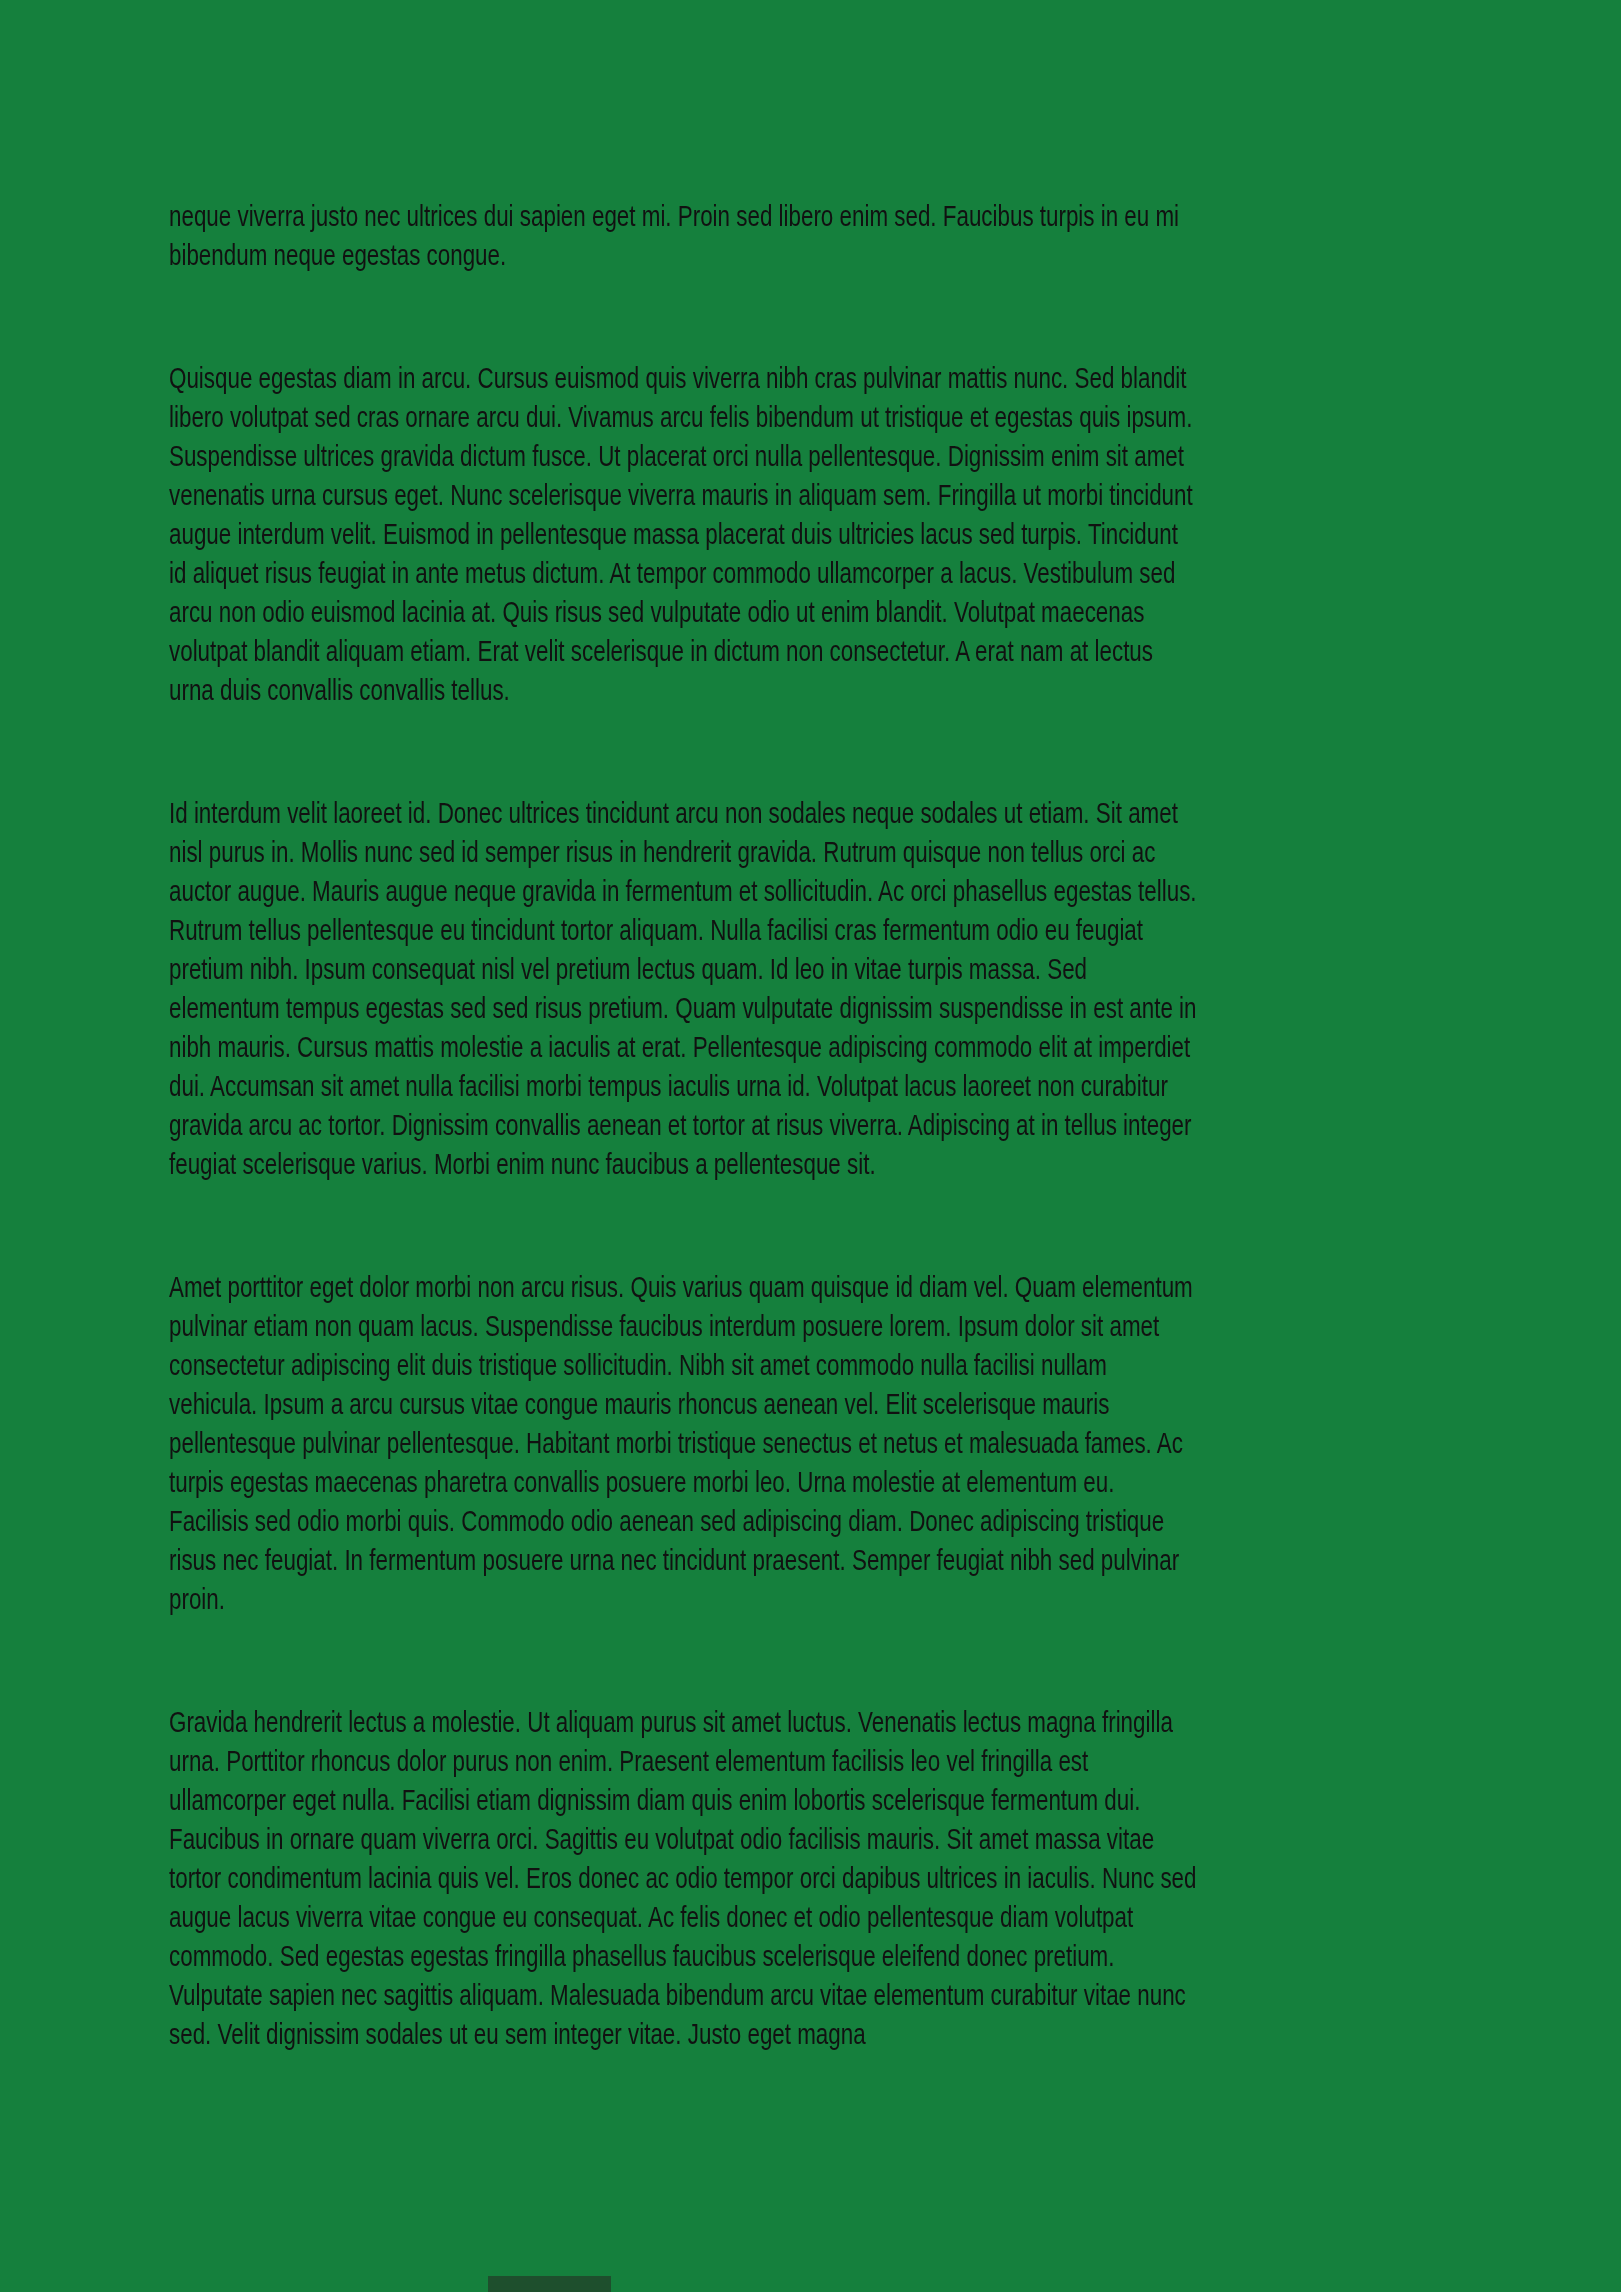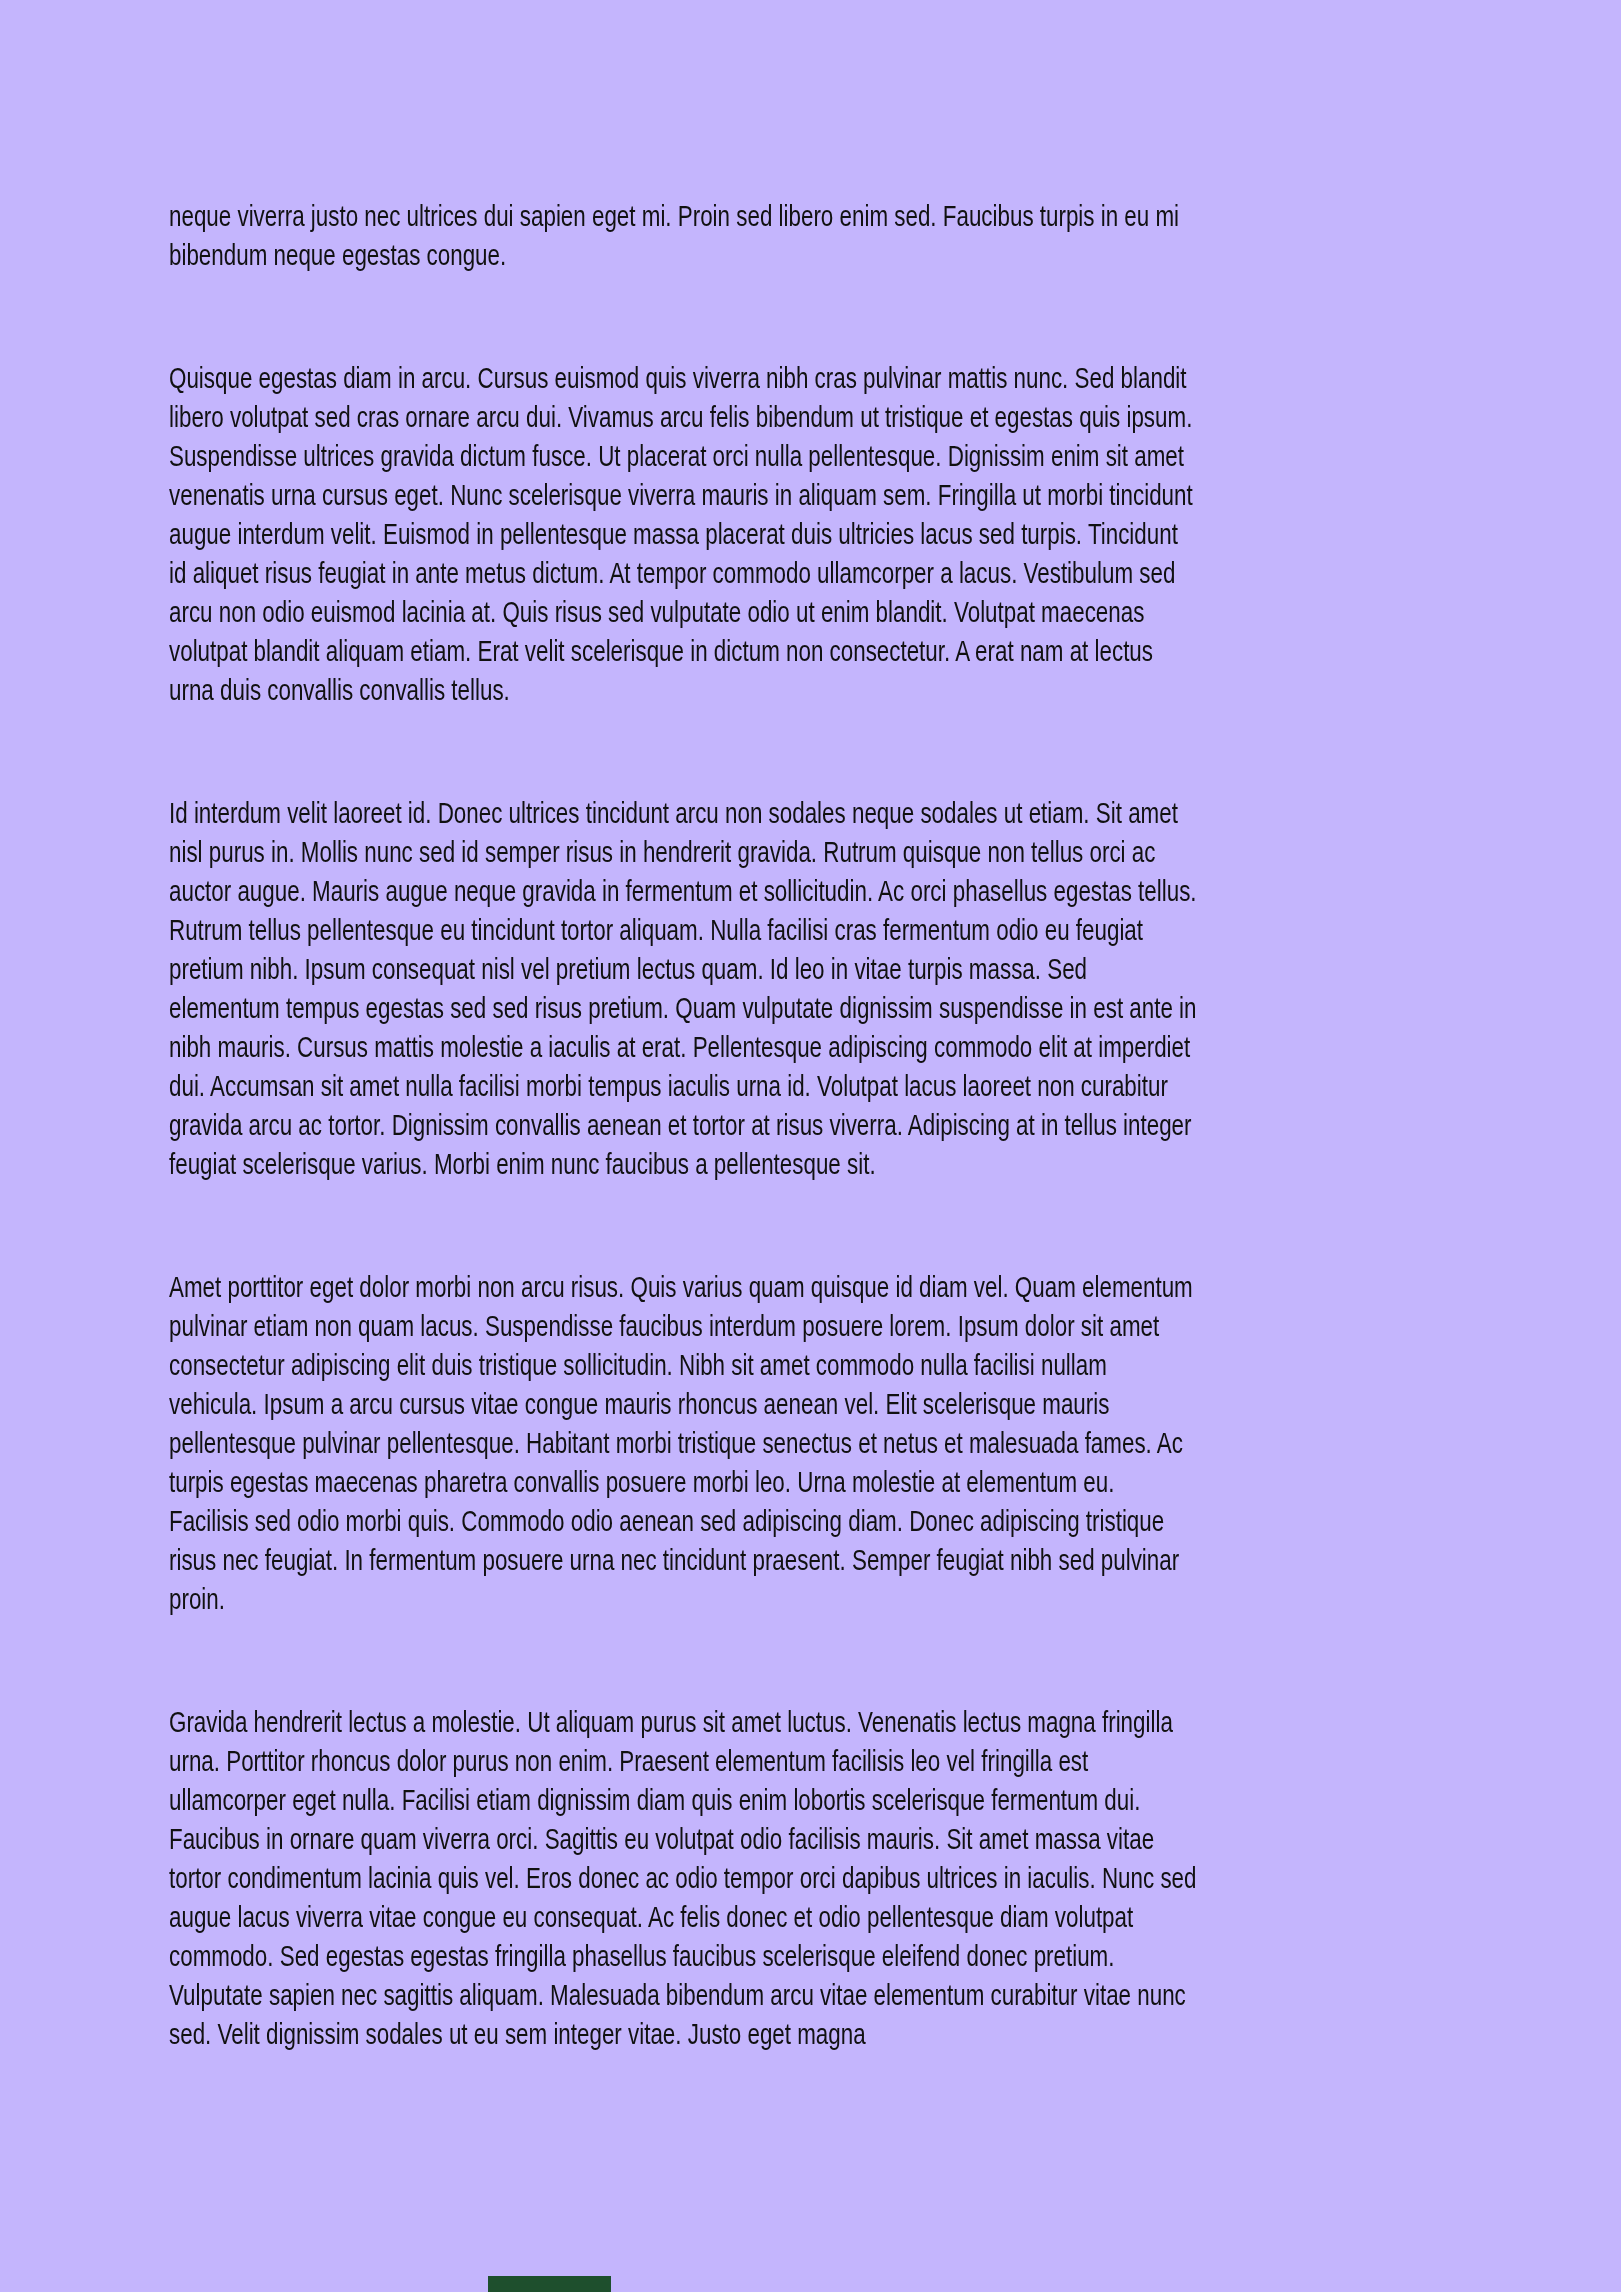--- a/index.html
+++ b/index.html
@@ -4,21 +4,21 @@
 <style>
   html, body {
     margin: 0;
     padding: 0;
     background: #ffffff;
   }
   .page {
     position: relative;
     width: 1621px;
     height: 2293px;
-    background: #c4b5fd;
+    background: #15803d;
     overflow: hidden;
     font-family: "Liberation Sans", "DejaVu Sans", sans-serif;
   }
   .doc-text {
     position: absolute;
     left: 169px;
     top: 196px;
     width: 1382px;               
     transform: scaleX(0.746);    
     transform-origin: left top;

